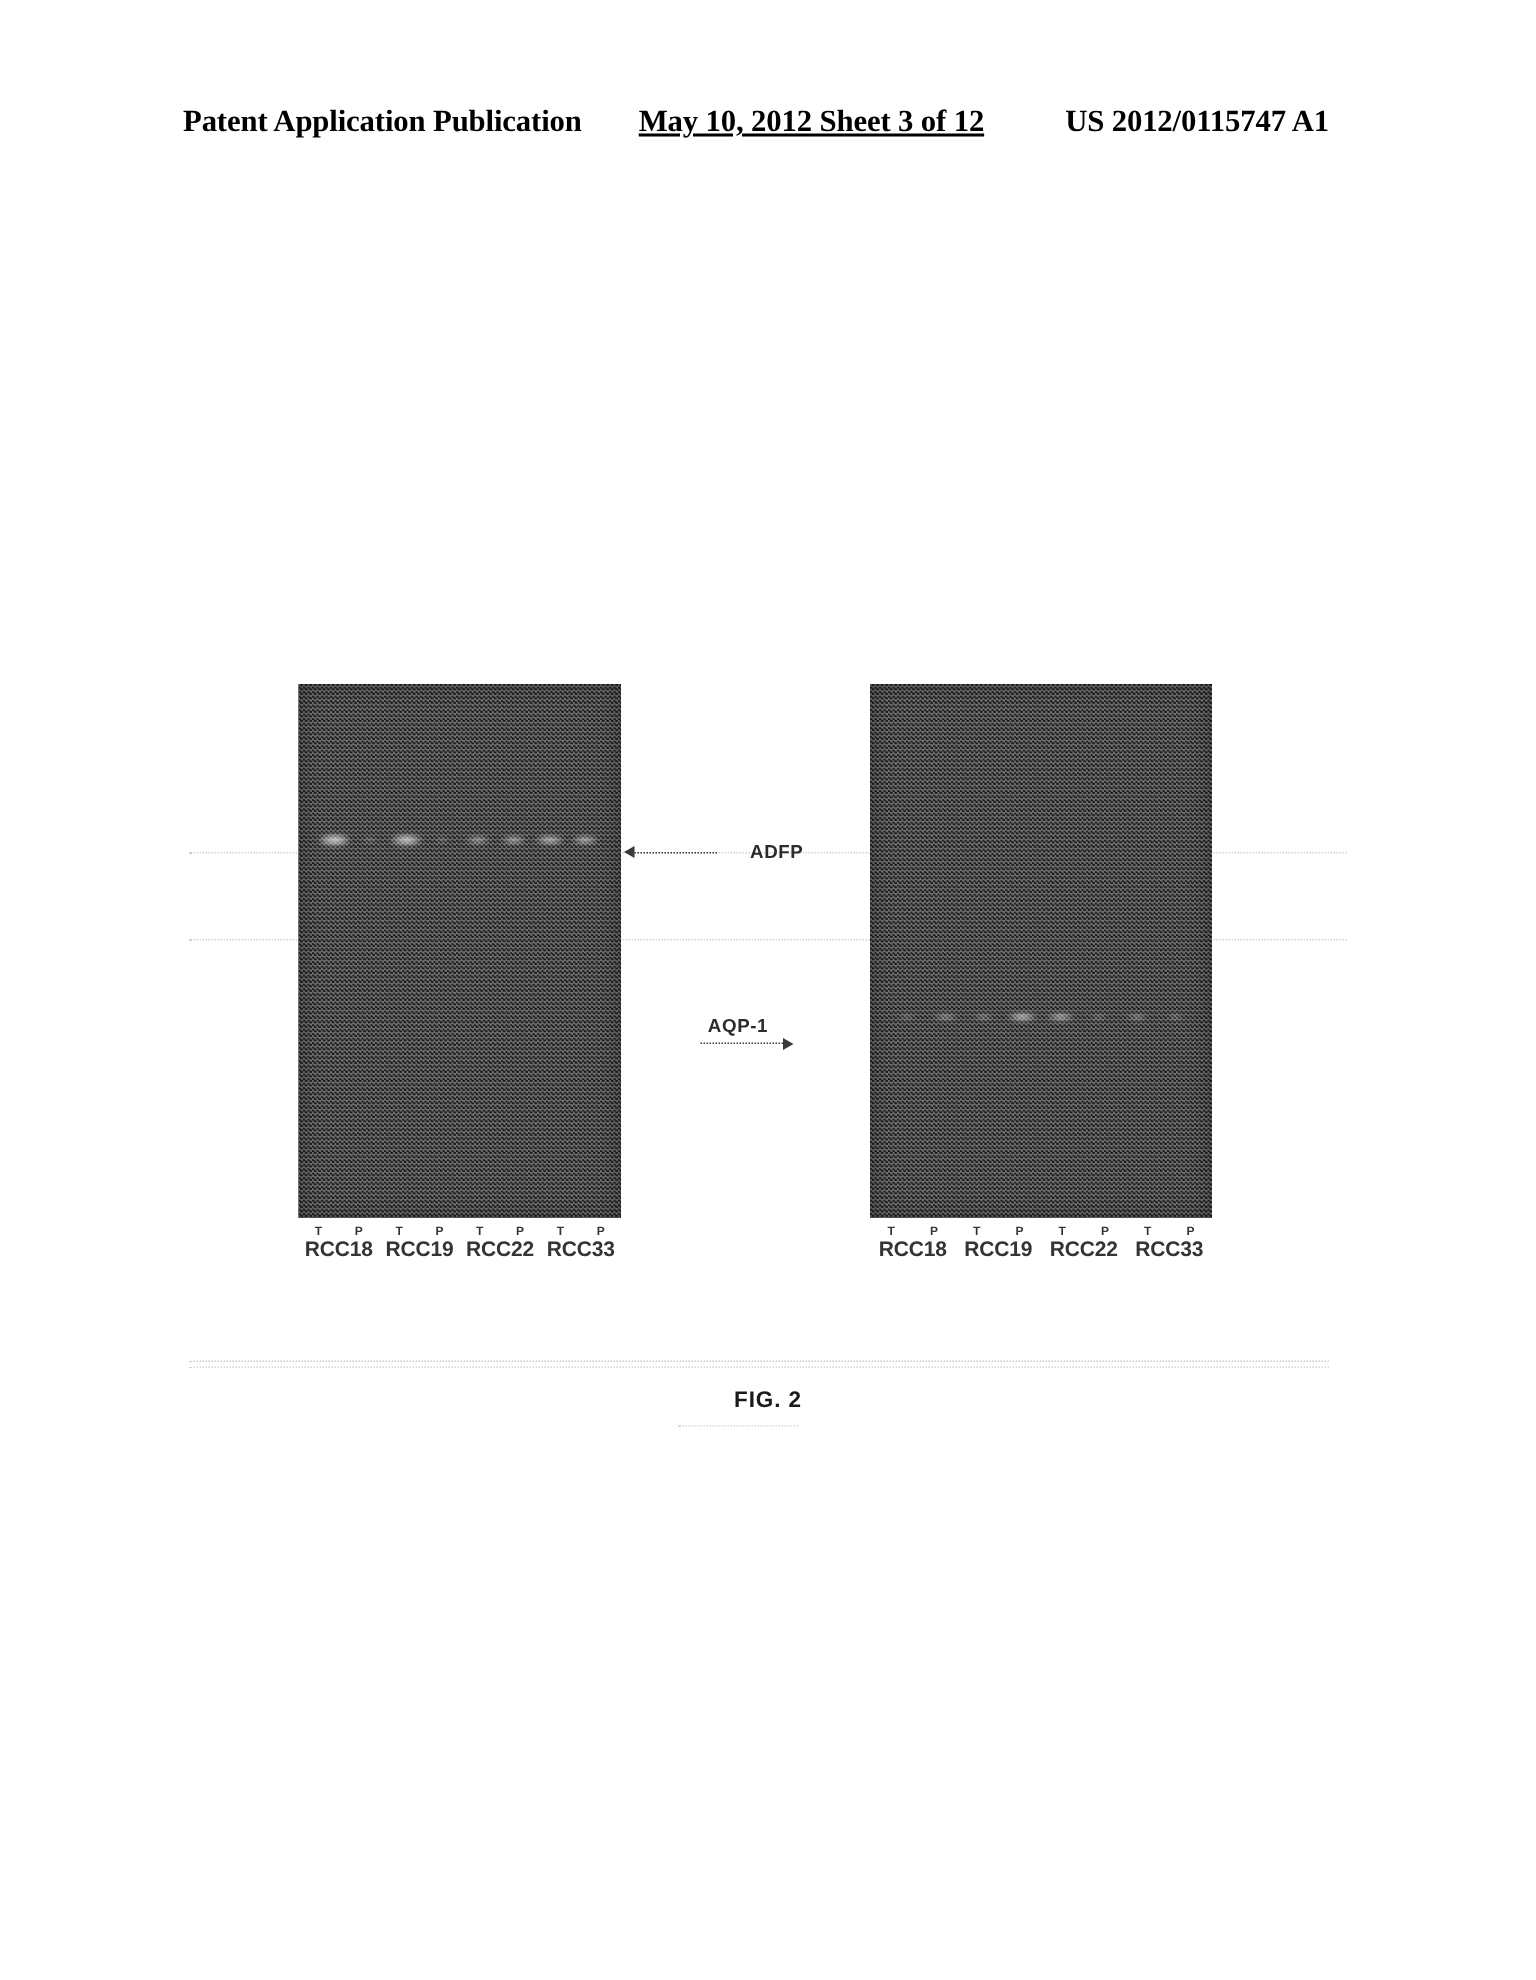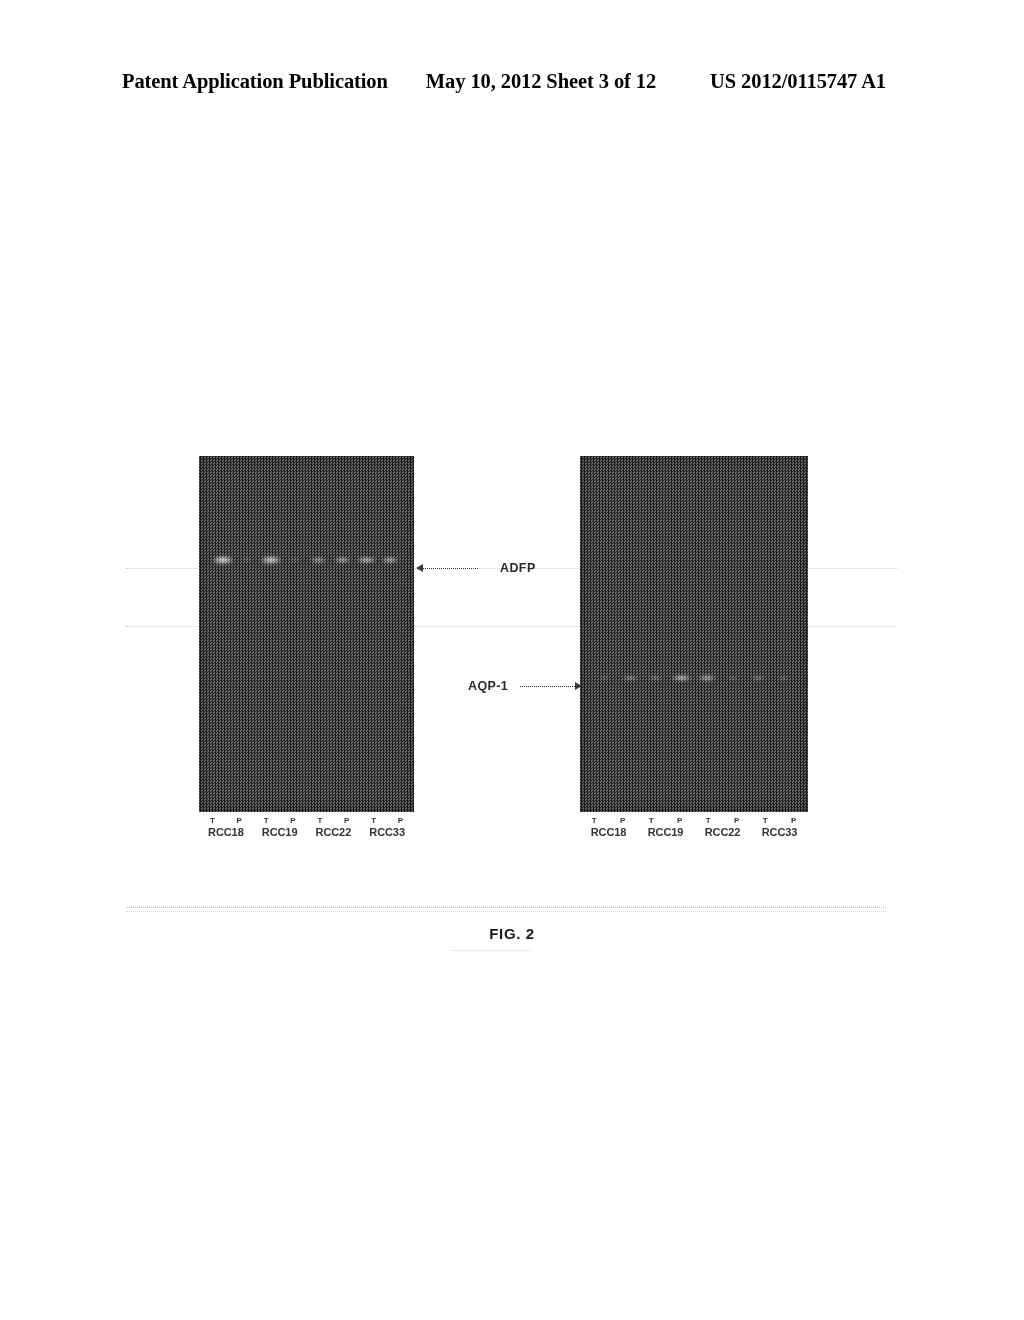--- a/index.html
+++ b/index.html
@@ -31,21 +31,21 @@
     justify-content: center;
     align-items: baseline;
     font-family: "Liberation Serif", serif;
     font-weight: bold;
     font-size: 20.5px;
     color: #000000;
     letter-spacing: -0.1px;
     white-space: nowrap;
   }
   .pub-header .seg-title { margin-right: 38px; }
-  .pub-header .seg-date  { margin-right: 54px; }
+  .pub-header .seg-date  { margin-right: 54px; text-decoration: underline; }
   .pub-header .seg-id    { margin-right: 16px; }
 
   
   .figure {
     position: absolute;
     left: 0;
     top: 0;
     width: 1024px;
     height: 1320px;
   }
@@ -88,23 +88,24 @@
     align-items: center;
     height: 18px;
   }
   #adfp-row {
     left: 416px;
     top: 559px;
     width: 160px;
     gap: 10px;
   }
   #aqp1-row {
-    left: 468px;
+    left: 428px;
     top: 677px;
     width: 128px;
+    flex-direction: column;
   }
   .analyte-label {
     font-family: "Liberation Sans", sans-serif;
     font-weight: bold;
     font-size: 12.5px;
     color: #2b2b2b;
     letter-spacing: 0.4px;
     white-space: nowrap;
   }
 
@@ -160,21 +161,21 @@
     font-weight: bold;
     letter-spacing: 0.2px;
     line-height: 10px;
     margin-bottom: 1px;
   }
   .lane-pair span {
     flex: 1 1 0;
     text-align: center;
   }
   .sample-name {
-    font-size: 11px;
+    font-size: 14px;
     font-weight: bold;
     letter-spacing: -0.1px;
     line-height: 10px;
     white-space: nowrap;
   }
 
   
   #fig-caption {
     position: absolute;
     left: 0;

